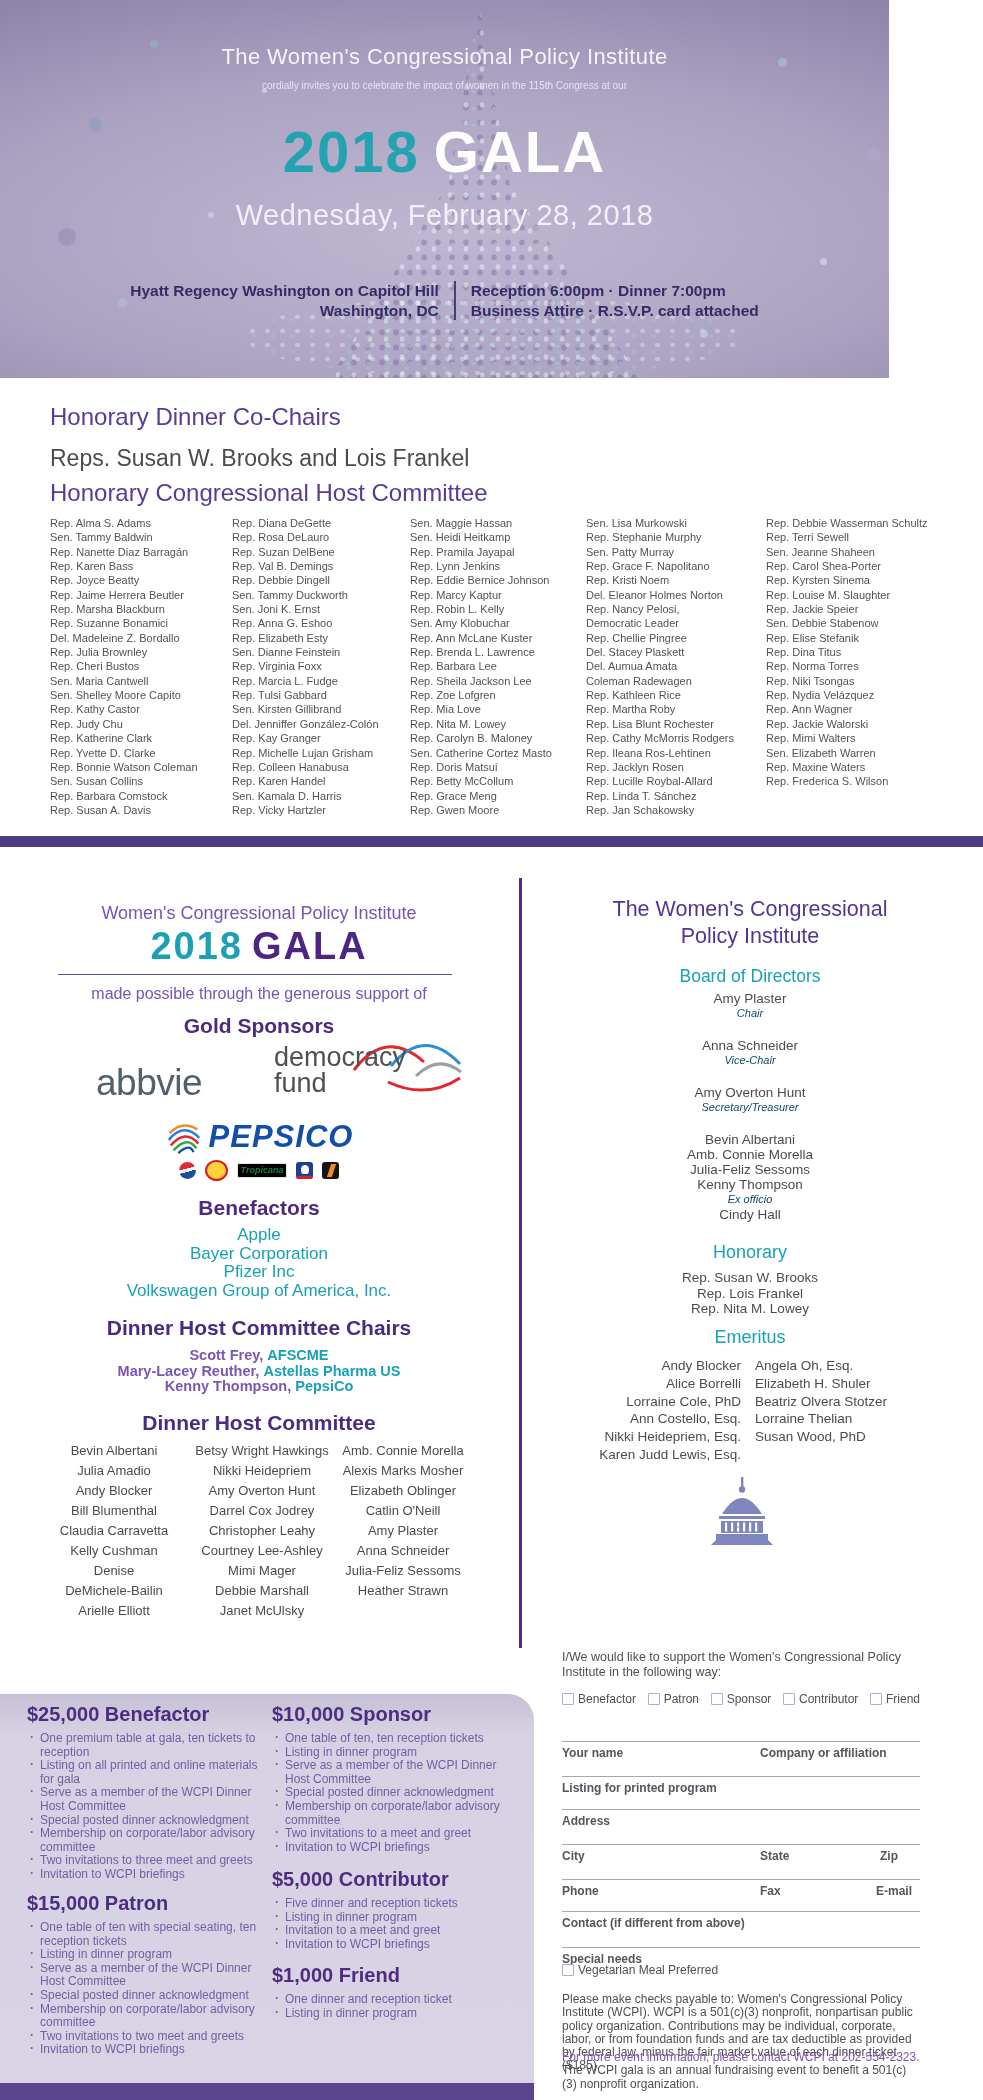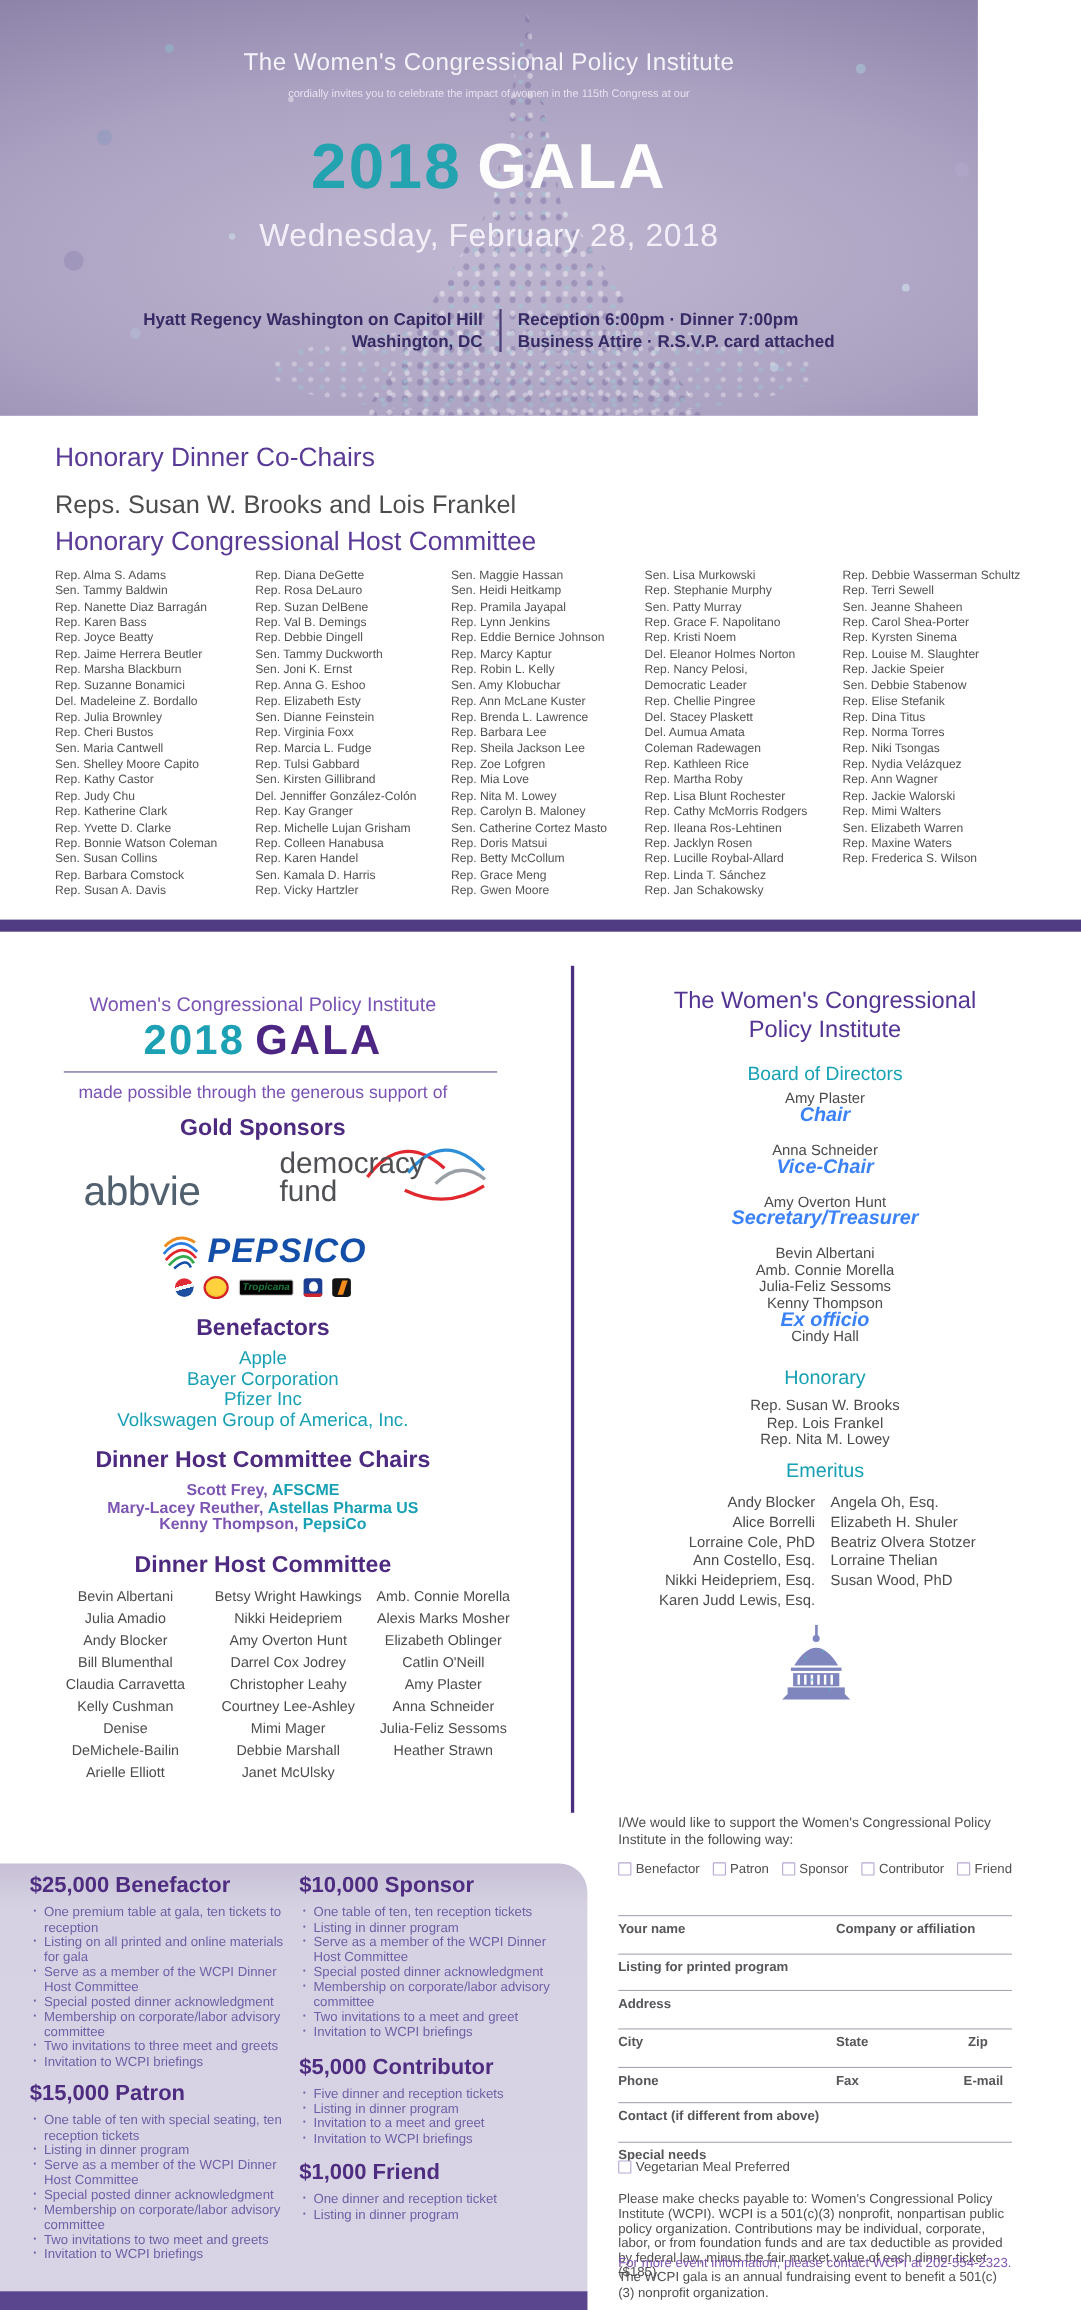--- a/index.html
+++ b/index.html
@@ -35,21 +35,21 @@
 
   
   .sec-h{position:absolute;left:50px;color:#5a3a97;font-weight:500;font-size:24px;}
   .cochair-names{position:absolute;left:50px;top:433px;font-size:23px;color:#4c4c4e;margin-top:12px;}
   .hc-grid{position:absolute;left:50px;top:516px;width:910px;display:grid;
            grid-template-columns:182px 178px 176px 180px 194px;}
   .hc-grid .line{font-size:11px;line-height:14.35px;color:#525254;white-space:nowrap;}
   .band{position:absolute;left:0;width:983px;background:#4f3c82;}
 
   
-  .m{position:absolute;left:24px;width:430px;text-align:center;}
+  .m{position:absolute;left:44px;width:430px;text-align:center;}
   .m-org{top:903px;font-size:18px;color:#7a52b4;}
   .m-gala{top:925px;font-size:38px;font-weight:700;letter-spacing:2px;color:#4d2583;}
   .m-gala .yr{color:#1ca0b4;margin-right:9px;}
   .m-rule{position:absolute;left:58px;top:974px;width:394px;height:1px;background:#5f4b8f;}
   .m-support{top:985px;font-size:16px;color:#7a52b4;}
   .m-h{font-size:21px;font-weight:600;color:#4d2a80;}
   .logo-zone{top:1042px;height:150px;}
   .abbvie{position:absolute;left:52px;top:20px;font-size:37px;font-weight:400;color:#51606e;letter-spacing:-.5px;}
   .demo{position:absolute;left:218px;top:2px;width:212px;text-align:left;font-size:27px;line-height:26px;
         font-weight:500;color:#4e5054;margin-left:12px;}
@@ -79,21 +79,21 @@
            grid-template-columns:138px 158px 124px;}
   .dc-grid .line{font-size:13px;line-height:20px;color:#4c4c4e;white-space:nowrap;text-align:center;}
 
   .vdiv{position:absolute;left:519px;top:878px;width:2.5px;height:770px;background:#4c2f80;}
 
   
   .r{position:absolute;left:545px;width:410px;text-align:center;}
   .r-org{top:896px;font-size:21.5px;line-height:27px;color:#543594;}
   .r-teal{color:#18a0b4;font-weight:500;}
   .bname{font-size:13.5px;line-height:15px;color:#4c4c4e;white-space:nowrap;}
-  .btitle{font-size:18px;line-height:15px;color:#3b82f6;font-style:italic;white-space:nowrap;font-weight:bold;}
+  .btitle{font-size:11px;line-height:15px;color:#0c4a6e;font-style:italic;white-space:nowrap;}
   .gap{margin-top:17px;}
   .hon-list{margin-top:7px;}
   .hon-list .line,.eme .line{font-size:13.5px;color:#4c4c4e;white-space:nowrap;}
   .hon-list .line{line-height:15.5px;}
   .eme-cols{margin-top:9px;display:flex;}
   .eme-c1{width:196px;text-align:right;}
   .eme-c2{flex:1;text-align:left;padding-left:14px;}
   .eme-cols .line{line-height:17.8px;}
   .capitol{position:absolute;left:708px;top:1477px;}
 

